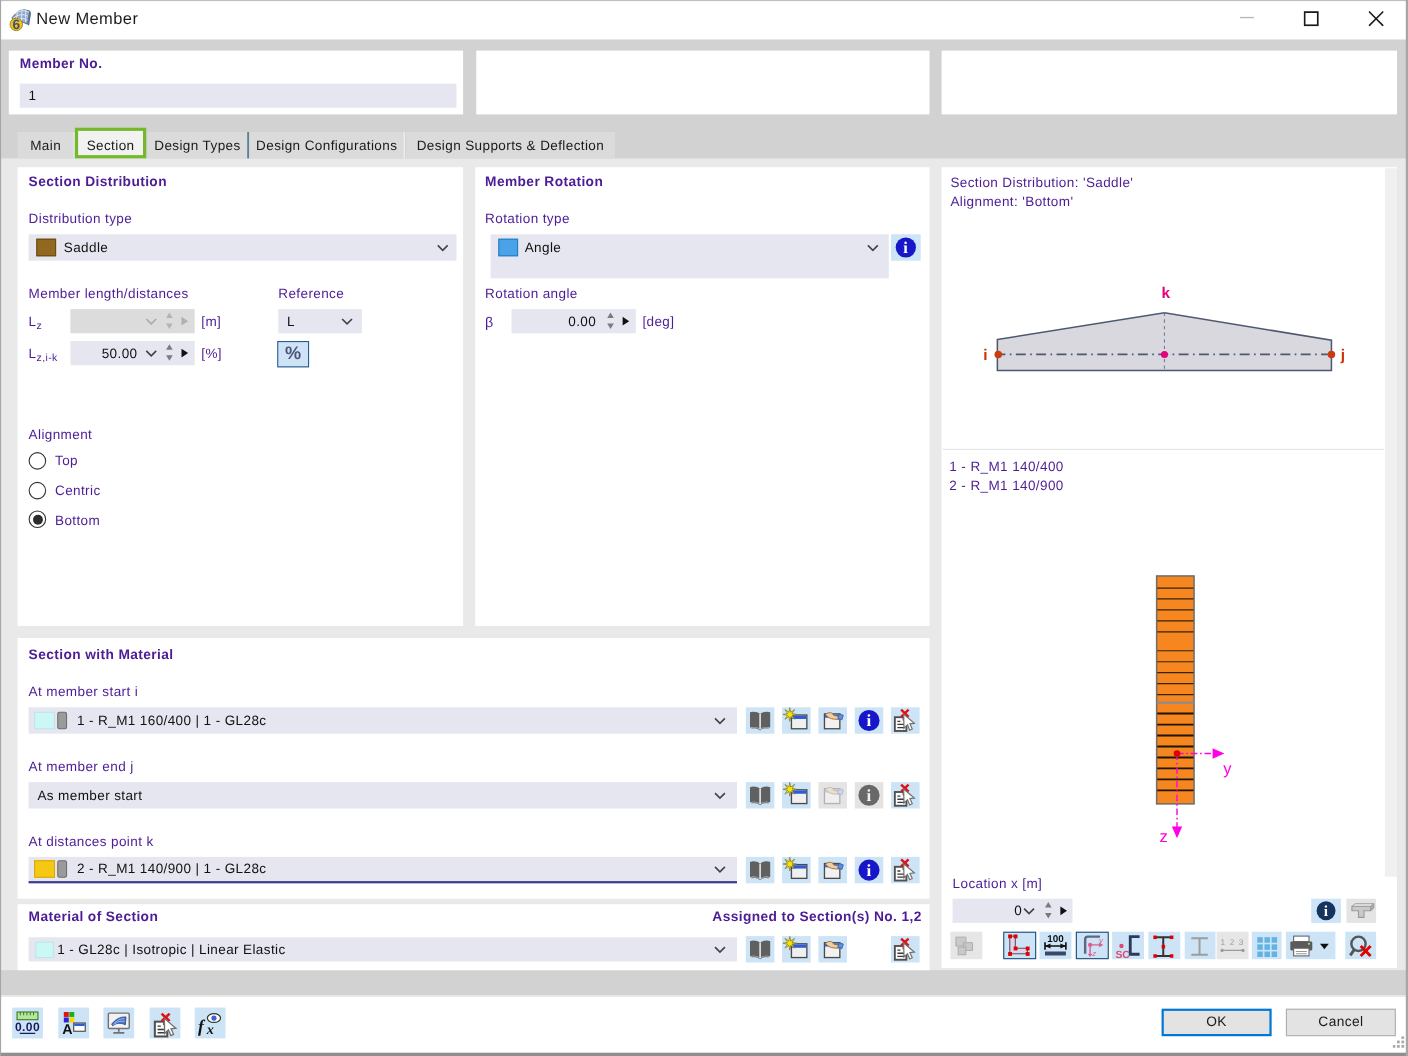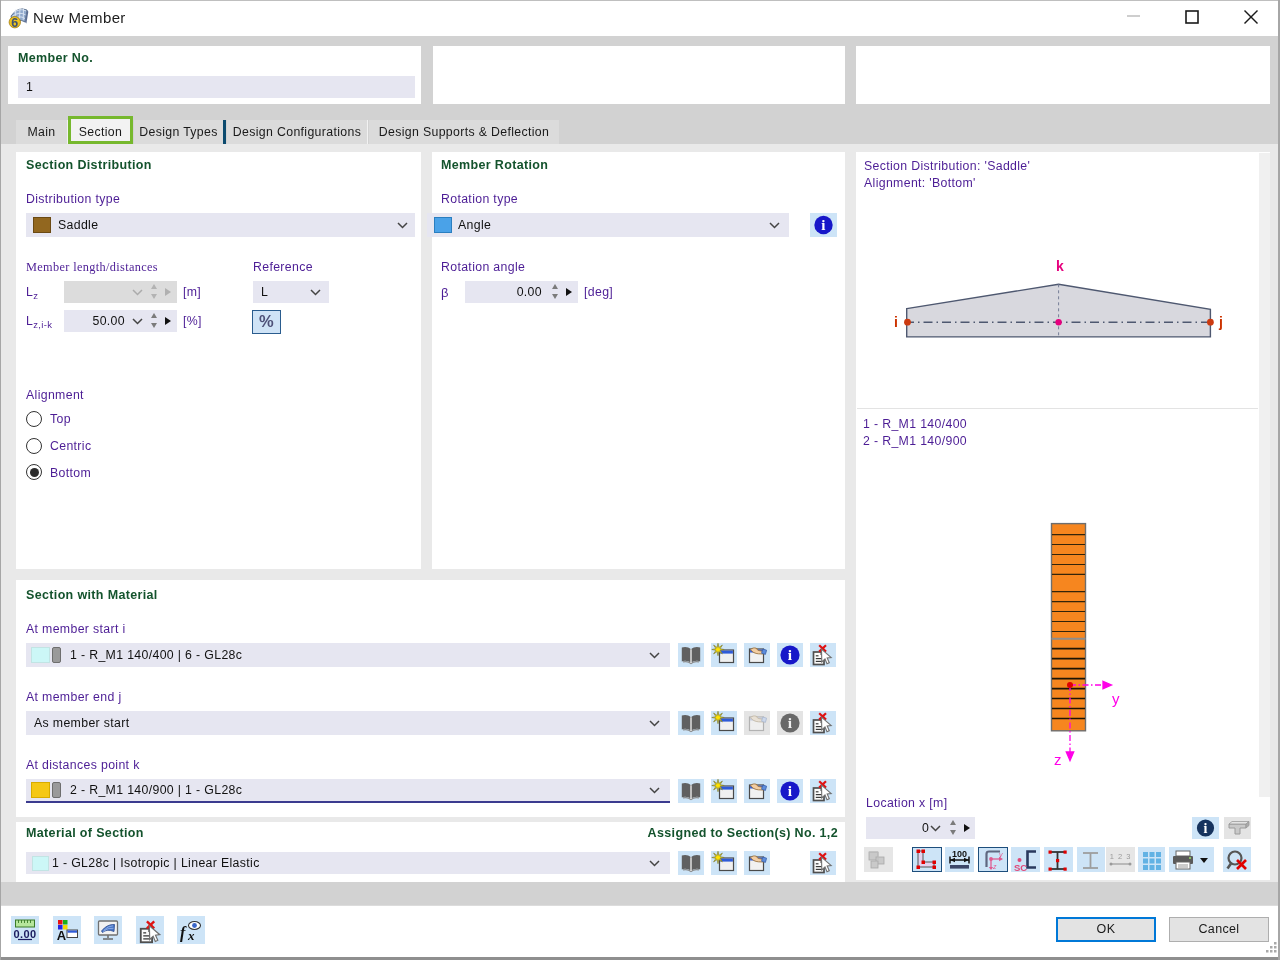--- a/index.html
+++ b/index.html
@@ -1,21 +1,21 @@
 <!DOCTYPE html>
 <html><head>
 <meta charset="utf-8">
 <style>
   * { margin:0; padding:0; box-sizing:border-box; }
   html,body { width:1280px; height:960px; overflow:hidden; }
   body { font-family:"Liberation Sans", sans-serif; font-size:12px; color:#1a1a1a;
          background:#e9e9e9; position:relative; letter-spacing:0.35px; }
   .abs { position:absolute; }
   .panel { position:absolute; background:#fff; }
-  .hdr { position:absolute; font-weight:bold; color:#14532d; font-size:12.5px; }
+  .hdr { position:absolute; font-weight:bold; color:#4c1d95; font-size:12.5px; }
   .lbl { position:absolute; font-size:12.3px; color:#4c1d95; white-space:nowrap; }
   .combo { position:absolute; background:#e6e6f1; }
   .ctext { position:absolute; font-size:12.3px; color:#111; white-space:nowrap; }
   .chev { position:absolute; width:11px; height:7px; }
   .sw { position:absolute; width:18px; height:16px; }
   .tile { position:absolute; width:26px; height:24px; background:#cde4f7; }
   .gtile { position:absolute; width:26px; height:24px; background:#e4e4e4; }
   .spin-u { position:absolute; width:0; height:0; border-left:3.5px solid transparent;
             border-right:3.5px solid transparent; border-bottom:5px solid #7b7b7b; }
   .spin-d { position:absolute; width:0; height:0; border-left:3.5px solid transparent;
@@ -58,36 +58,36 @@
   </svg>
 
 <div class="panel" style="left:8px;top:46px;width:413px;height:58px;"></div>
 <div class="panel" style="left:433px;top:46px;width:412px;height:58px;"></div>
 <div class="panel" style="left:856px;top:46px;width:414px;height:58px;"></div>
 <div class="hdr" style="left:18px;top:51px;">Member No.</div>
 <div class="combo" style="left:18px;top:76px;width:397px;height:22px;"></div>
 <div class="ctext" style="left:26px;top:80px;">1</div>
 
 <div class="abs" style="left:16px;top:120px;width:52px;height:24px;background:#dbdbdb;border-right:1px solid #f2f2f2;text-align:center;line-height:24px;font-size:12.3px;">Main</div>
-<div class="abs" style="left:134px;top:120px;width:92px;height:24px;background:#dbdbdb;border-right:3px solid #0c4a6e;text-align:center;line-height:24px;font-size:12.3px;">Design Types</div>
+<div class="abs" style="left:134px;top:120px;width:92px;height:24px;background:#dbdbdb;border-right:1px solid #0c4a6e;text-align:center;line-height:24px;font-size:12.3px;">Design Types</div>
 <div class="abs" style="left:227px;top:120px;width:141px;height:24px;background:#dbdbdb;border-right:1px solid #f2f2f2;text-align:center;line-height:24px;font-size:12.3px;">Design Configurations</div>
 <div class="abs" style="left:369px;top:120px;width:190px;height:24px;background:#dbdbdb;text-align:center;line-height:24px;font-size:12.3px;">Design Supports &amp; Deflection</div>
 <div class="abs" style="left:68px;top:116px;width:65px;height:28px;background:#f2f2f2;border:3px solid #76b82d;text-align:center;line-height:26px;font-size:12.3px;">Section</div>
 
 <div class="panel" style="left:16px;top:152px;width:405px;height:417px;"></div>
 <div class="hdr" style="left:26px;top:158px;">Section Distribution</div>
 <div class="lbl" style="left:26px;top:192px;">Distribution type</div>
 <div class="combo" style="left:26px;top:213px;width:389px;height:24px;">
   <div class="sw" style="left:7px;top:4px;background:#92671f;border:1px solid #6b4a14;"></div>
   <div class="ctext" style="left:32px;top:5px;">Saddle</div>
   <svg class="chev" style="right:7px;top:9px;" viewBox="0 0 11 7">
       <path d="M1 1 L5.5 5.5 L10 1" fill="none" stroke="#444" stroke-width="1.5"></path>
     </svg>
 </div>
-<div class="lbl" style="left:26px;top:260px;font-family:Liberation Serif, serif;">Member length/distances</div>
+<div class="lbl" style="left:26px;top:260px;">Member length/distances</div>
 <div class="lbl" style="left:253px;top:260px;">Reference</div>
 
 <div class="lbl" style="left:26px;top:285px;">L<span style="font-size:9.5px;vertical-align:-3px;">z</span></div>
 <div class="combo" style="left:64px;top:281px;width:113px;height:22px;background:#dcdcdc;">
   <svg class="chev" style="left:68px;top:8px;" viewBox="0 0 11 7">
       <path d="M1 1 L5.5 5.5 L10 1" fill="none" stroke="#ababab" stroke-width="1.5"></path>
     </svg>
   <div class="spin-u" style="left:87px;top:3px;border-bottom-color:#b3b3b3;"></div>
   <div class="spin-d" style="left:87px;top:13px;border-top-color:#b3b3b3;"></div>
   <div class="tri-r" style="left:101px;top:7px;border-left-color:#b0b0b0;"></div>
@@ -121,21 +121,21 @@
 <div class="lbl" style="left:50px;top:412px;">Top</div>
 <div class="radio" style="left:26px;top:438px;"></div>
 <div class="lbl" style="left:50px;top:439px;">Centric</div>
 <div class="radio" style="left:26px;top:464px;"></div>
 <div class="abs" style="left:29.5px;top:467.5px;width:9px;height:9px;border-radius:50%;background:#2d2d2d;"></div>
 <div class="lbl" style="left:50px;top:466px;">Bottom</div>
 
 <div class="panel" style="left:432px;top:152px;width:413px;height:417px;"></div>
 <div class="hdr" style="left:441px;top:158px;">Member Rotation</div>
 <div class="lbl" style="left:441px;top:192px;">Rotation type</div>
-<div class="combo" style="left:427px;top:213px;width:362px;height:24px;">
+<div class="combo" style="left:446px;top:213px;width:362px;height:40px;">
   <div class="sw" style="left:7px;top:4px;background:#4aa2e8;border:1px solid #2a7ec0;"></div>
   <div class="ctext" style="left:31px;top:5px;">Angle</div>
   <svg class="chev" style="right:9px;top:9px;" viewBox="0 0 11 7">
       <path d="M1 1 L5.5 5.5 L10 1" fill="none" stroke="#444" stroke-width="1.5"></path>
     </svg>
 </div>
 <div class="tile" style="left:810px;top:213px;width:27px;height:24px;">
   <svg width="27" height="24" viewBox="0 0 27 24">
       <circle cx="13.5" cy="12" r="9.2" fill="#1717c9"></circle>
       <text x="13.5" y="17" font-family="Liberation Serif, serif" font-size="15" font-weight="bold" fill="#fff" text-anchor="middle">i</text>
@@ -407,21 +407,21 @@
         </g>
     <polygon points="11.5,6.2 11.8,19 15,16 17,20.8 19.3,19.7 17.2,15 21.2,14.5" fill="#fff" stroke="#707070" stroke-width="1.1"></polygon>
   </symbol>
  </defs>
 </svg>
 <div class="hdr" style="left:26px;top:588px;">Section with Material</div>
 <div class="lbl" style="left:26px;top:622px;text-align:center;">At member start i</div>
 <div class="combo" style="left:26px;top:643px;width:644px;height:24px;">
   <div class="sw" style="left:5px;top:4px;width:19px;height:16px;background:#ccf7f7;border:1px solid #c2e4e4;"></div>
   <div class="abs" style="left:26px;top:4px;width:9px;height:16px;background:#9a9a9a;border:1px solid #6e6e6e;border-radius:2px;"></div>
-  <div class="ctext" style="left:44px;top:5px;">1 - R_M1 140/400 | 6 - GL28c</div>
+  <div class="ctext" style="left:44px;top:5px;">1 - R_M1 160/400 | 1 - GL28c</div>
   <svg class="chev" style="right:10px;top:9px;" viewBox="0 0 11 7">
       <path d="M1 1 L5.5 5.5 L10 1" fill="none" stroke="#444" stroke-width="1.5"></path>
     </svg>
 </div>
 <div class="tile" style="left:678px;top:643px;">
     <svg width="26" height="24">
       <use href="#ic-book"></use>
     </svg>
   </div>
 <div class="tile" style="left:711px;top:643px;">

